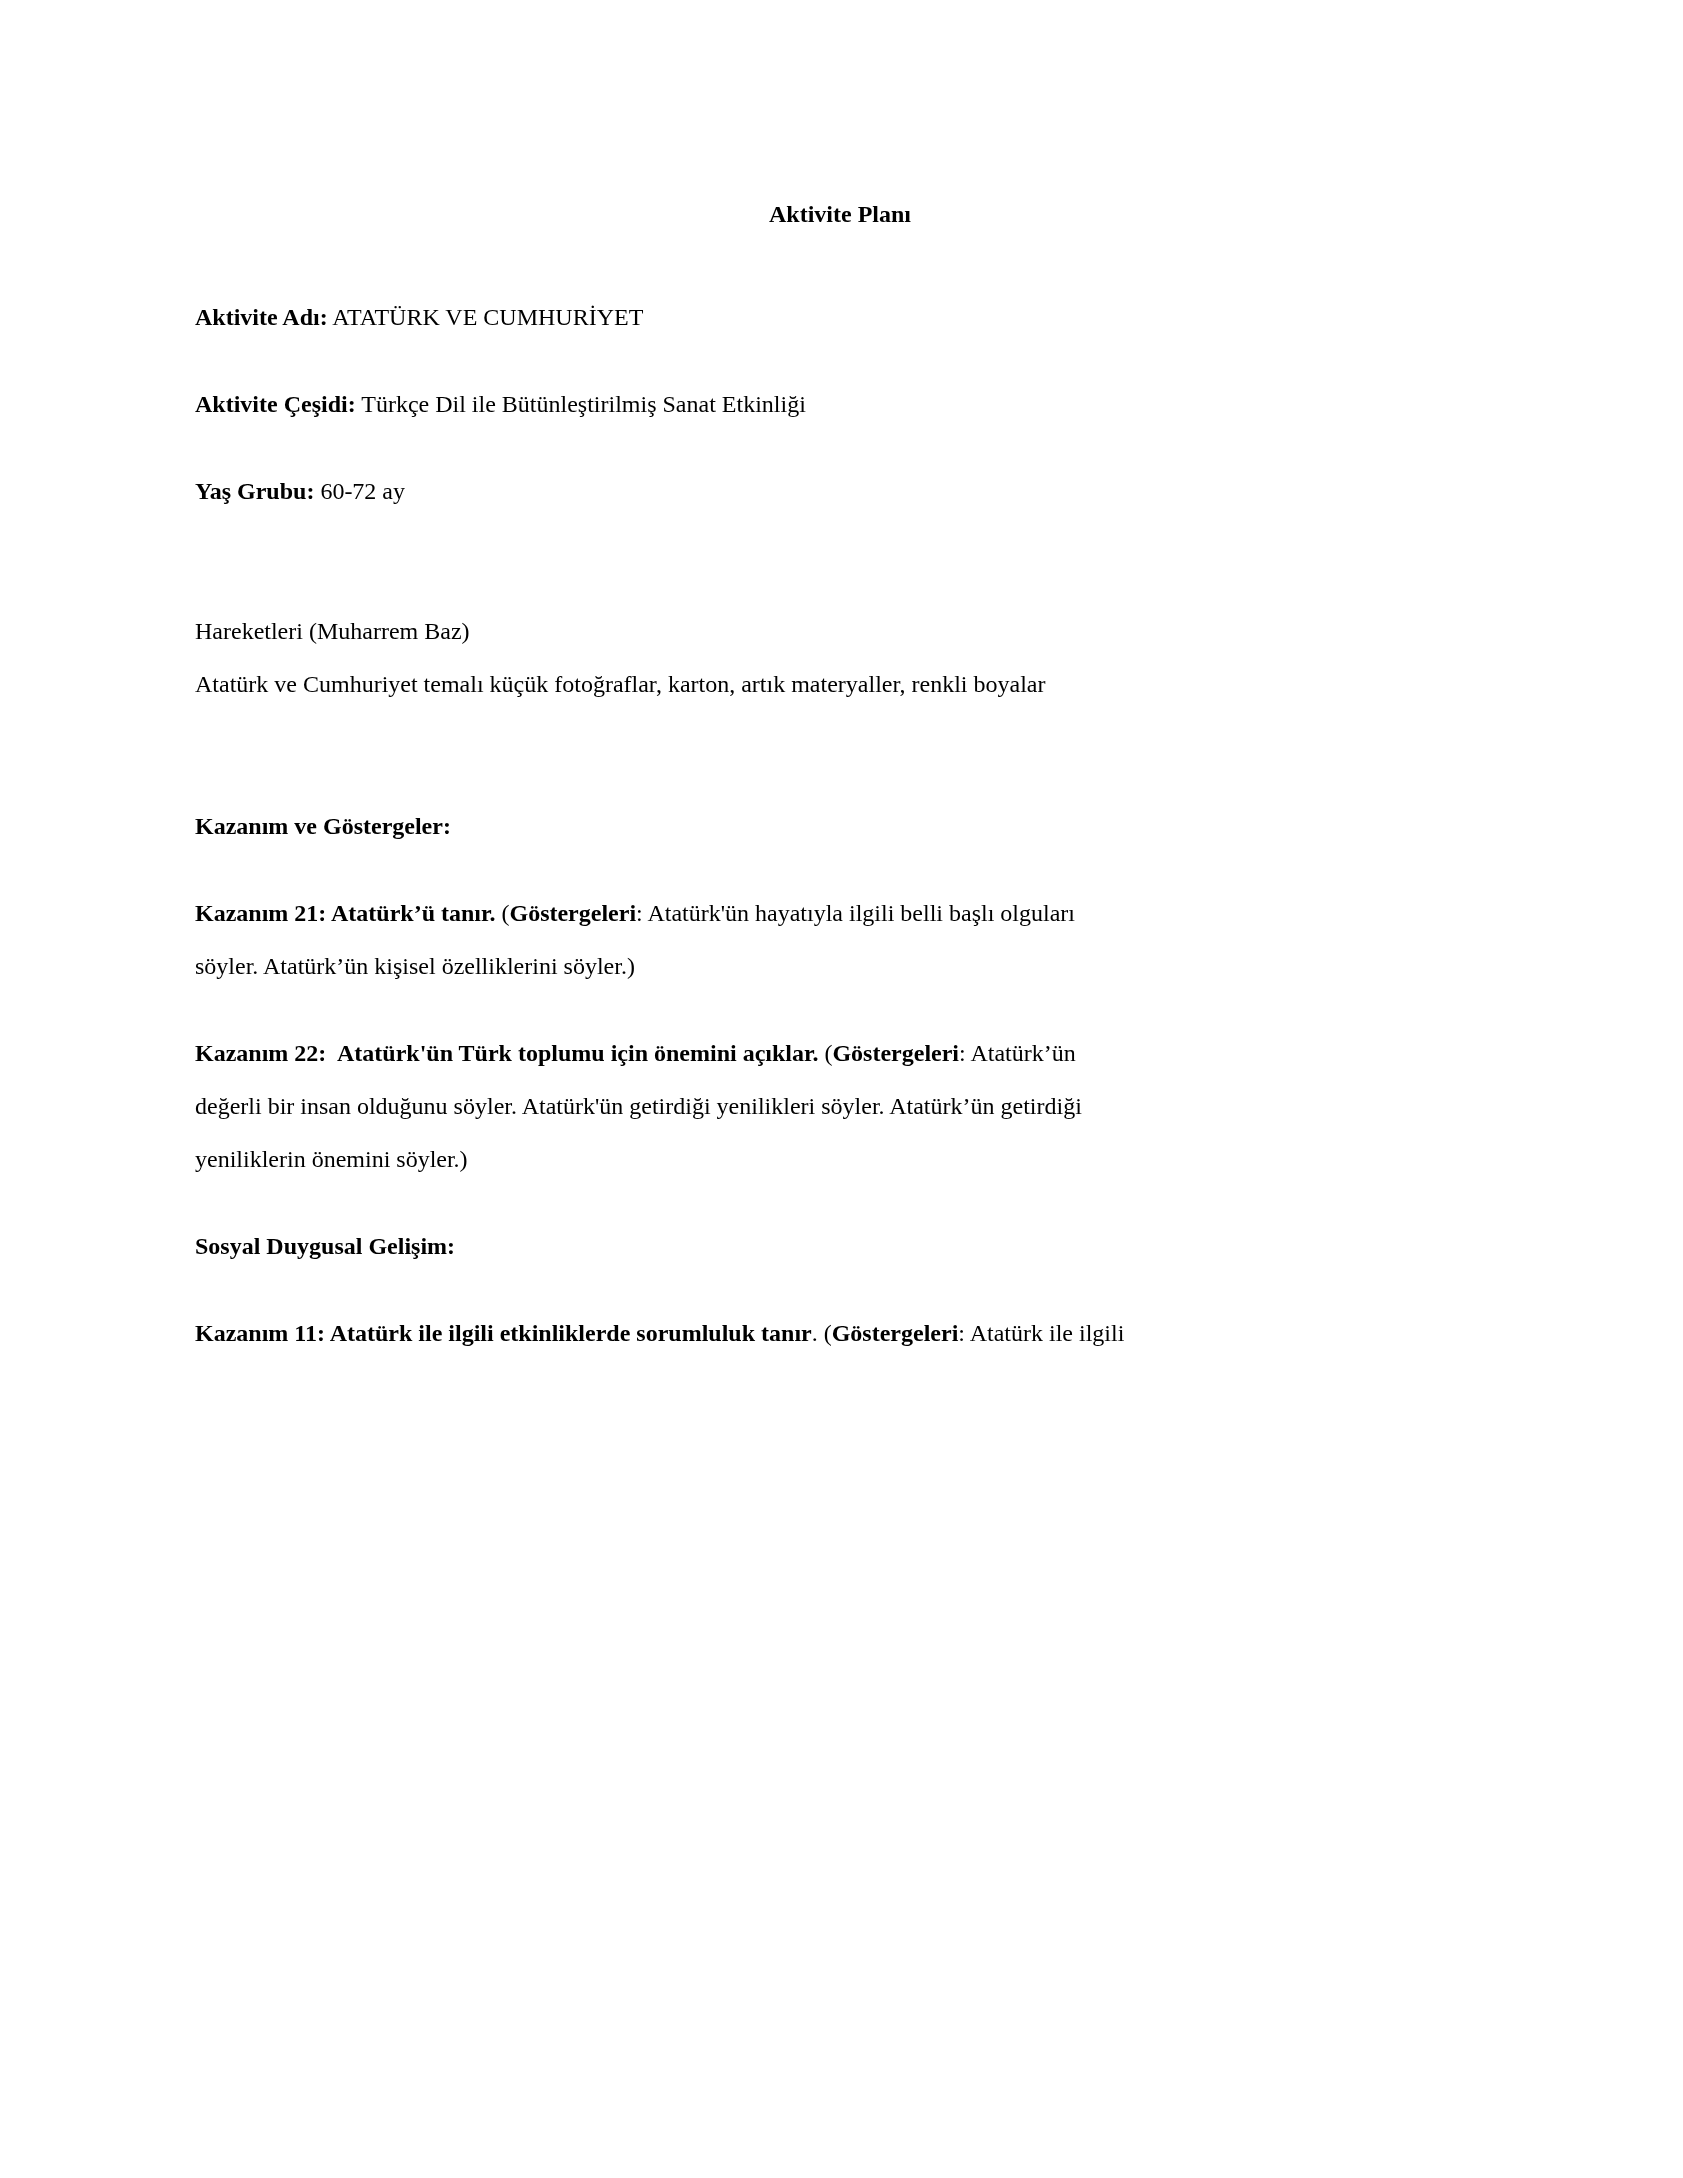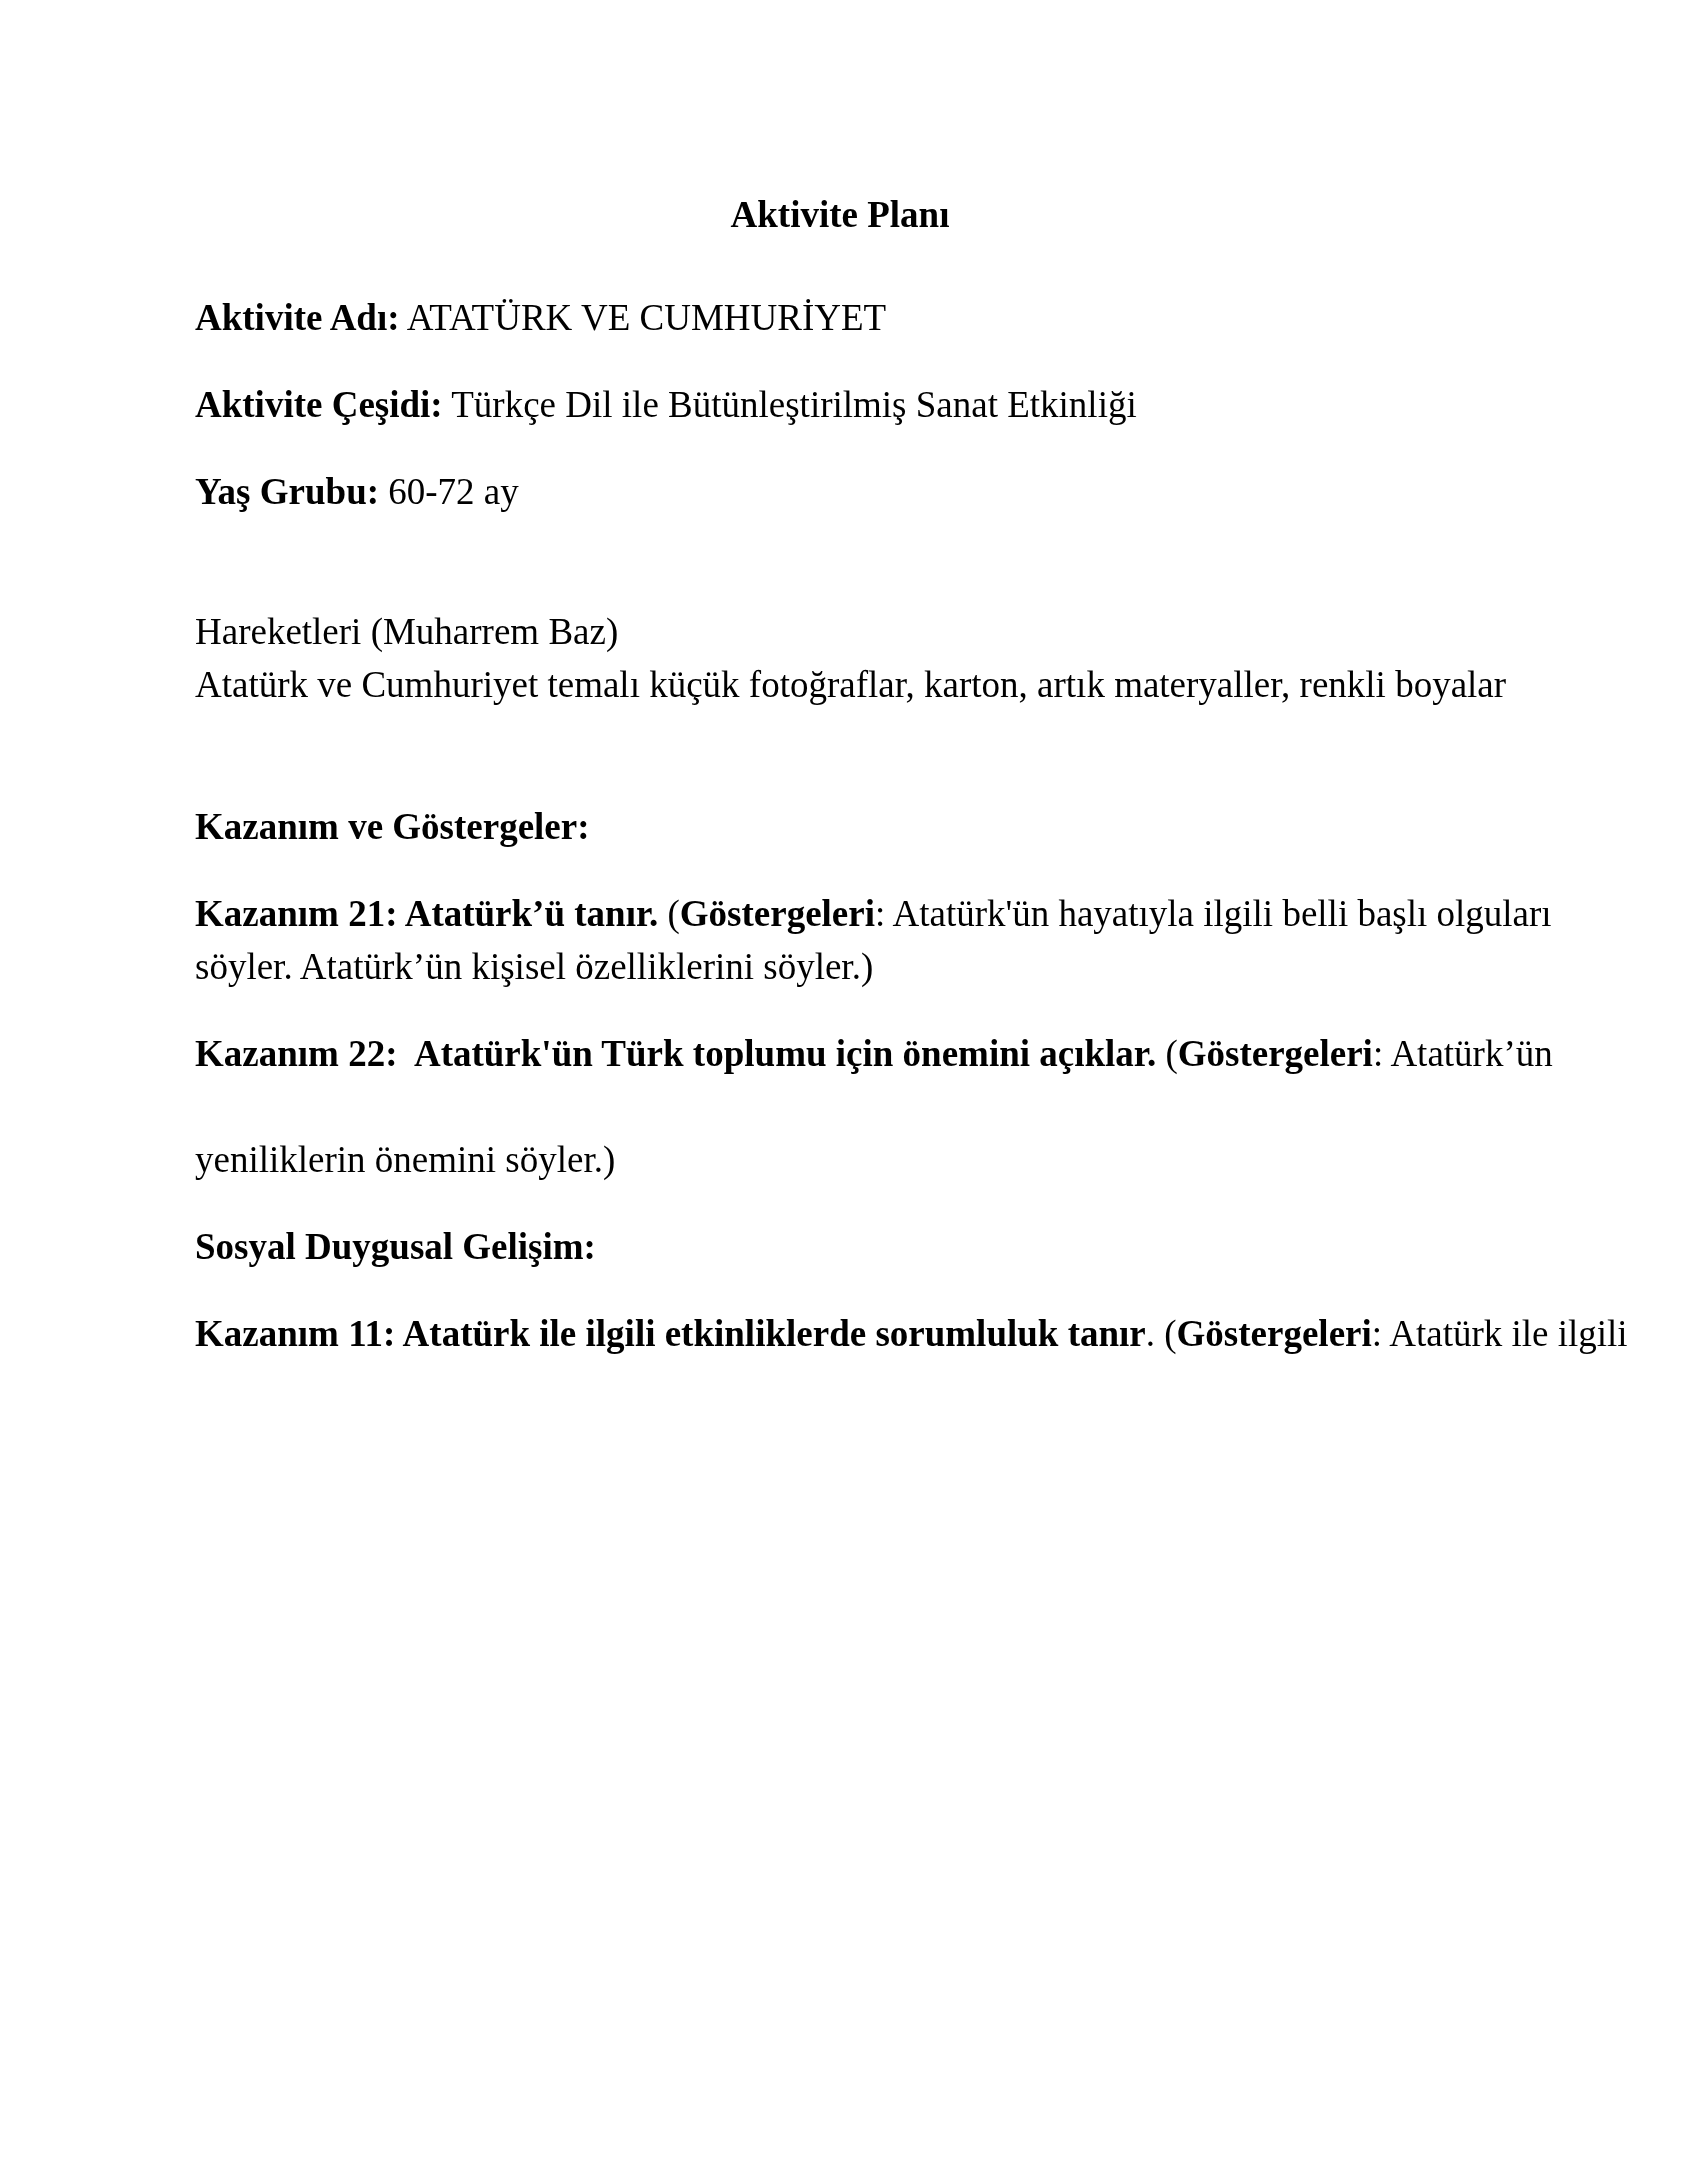--- a/index.html
+++ b/index.html
@@ -14,21 +14,21 @@
     height: 2178px;
     background: #ffffff;
     color: #000000;
     box-sizing: border-box;
     padding: 188px 198px 0 195px;
     font-family: "Liberation Serif", "DejaVu Serif", serif;
     overflow: hidden;
   }
   .para {
     margin: 0 0 34px 0;
-    font-size: 37px;
+    font-size: 24px;
     line-height: 53px;
     white-space: pre;           
     font-weight: normal;
   }
   .para span { font-weight: normal; margin-top: 8px; }
   .para span.b { font-weight: bold; }
   .title {
     text-align: center;
     font-weight: bold;
     margin-bottom: 50px;
@@ -42,17 +42,17 @@
 
 <div class="page">
   <p class="para title">Aktivite Planı</p>
   <p class="para"><span class="b">Aktivite Adı:</span><span> ATATÜRK VE CUMHURİYET</span></p>
   <p class="para"><span class="b">Aktivite Çeşidi:</span><span> Türkçe Dil ile Bütünleştirilmiş Sanat Etkinliği</span></p>
   <p class="para"><span class="b">Yaş Grubu:</span><span> 60-72 ay</span></p>
   <p class="para"><br><span>Hareketleri (Muharrem Baz)</span><br><span>Atatürk ve Cumhuriyet temalı küçük fotoğraflar, karton, artık materyaller, renkli boyalar</span></p>
   <div class="blank-line"></div>
   <p class="para"><span class="b">Kazanım ve Göstergeler:</span></p>
   <p class="para"><span class="b">Kazanım 21: Atatürk’ü tanır.</span><span> (</span><span class="b">Göstergeleri</span><span>: Atatürk'ün hayatıyla ilgili belli başlı olguları</span><br><span>söyler. Atatürk’ün kişisel özelliklerini söyler.)</span></p>
-  <p class="para"><span class="b">Kazanım 22:  Atatürk'ün Türk toplumu için önemini açıklar.</span><span> (</span><span class="b">Göstergeleri</span><span>: Atatürk’ün</span><br><br><span>yeniliklerin önemini söyler.)</span></p>
+  <p class="para"><span class="b">Kazanım 22:  Atatürk'ün Türk toplumu için önemini açıklar.</span><span> (</span><span class="b">Göstergeleri</span><span>: Atatürk’ün</span><br><span>değerli bir insan olduğunu söyler. Atatürk'ün getirdiği yenilikleri söyler. Atatürk’ün getirdiği</span><br><span>yeniliklerin önemini söyler.)</span></p>
   <p class="para"><span class="b">Sosyal Duygusal Gelişim:</span></p>
   <p class="para"><span class="b">Kazanım 11: Atatürk ile ilgili etkinliklerde sorumluluk tanır</span><span>. (</span><span class="b">Göstergeleri</span><span>: Atatürk ile ilgili</span><br></p>
 </div>
 
 
 </body></html>

